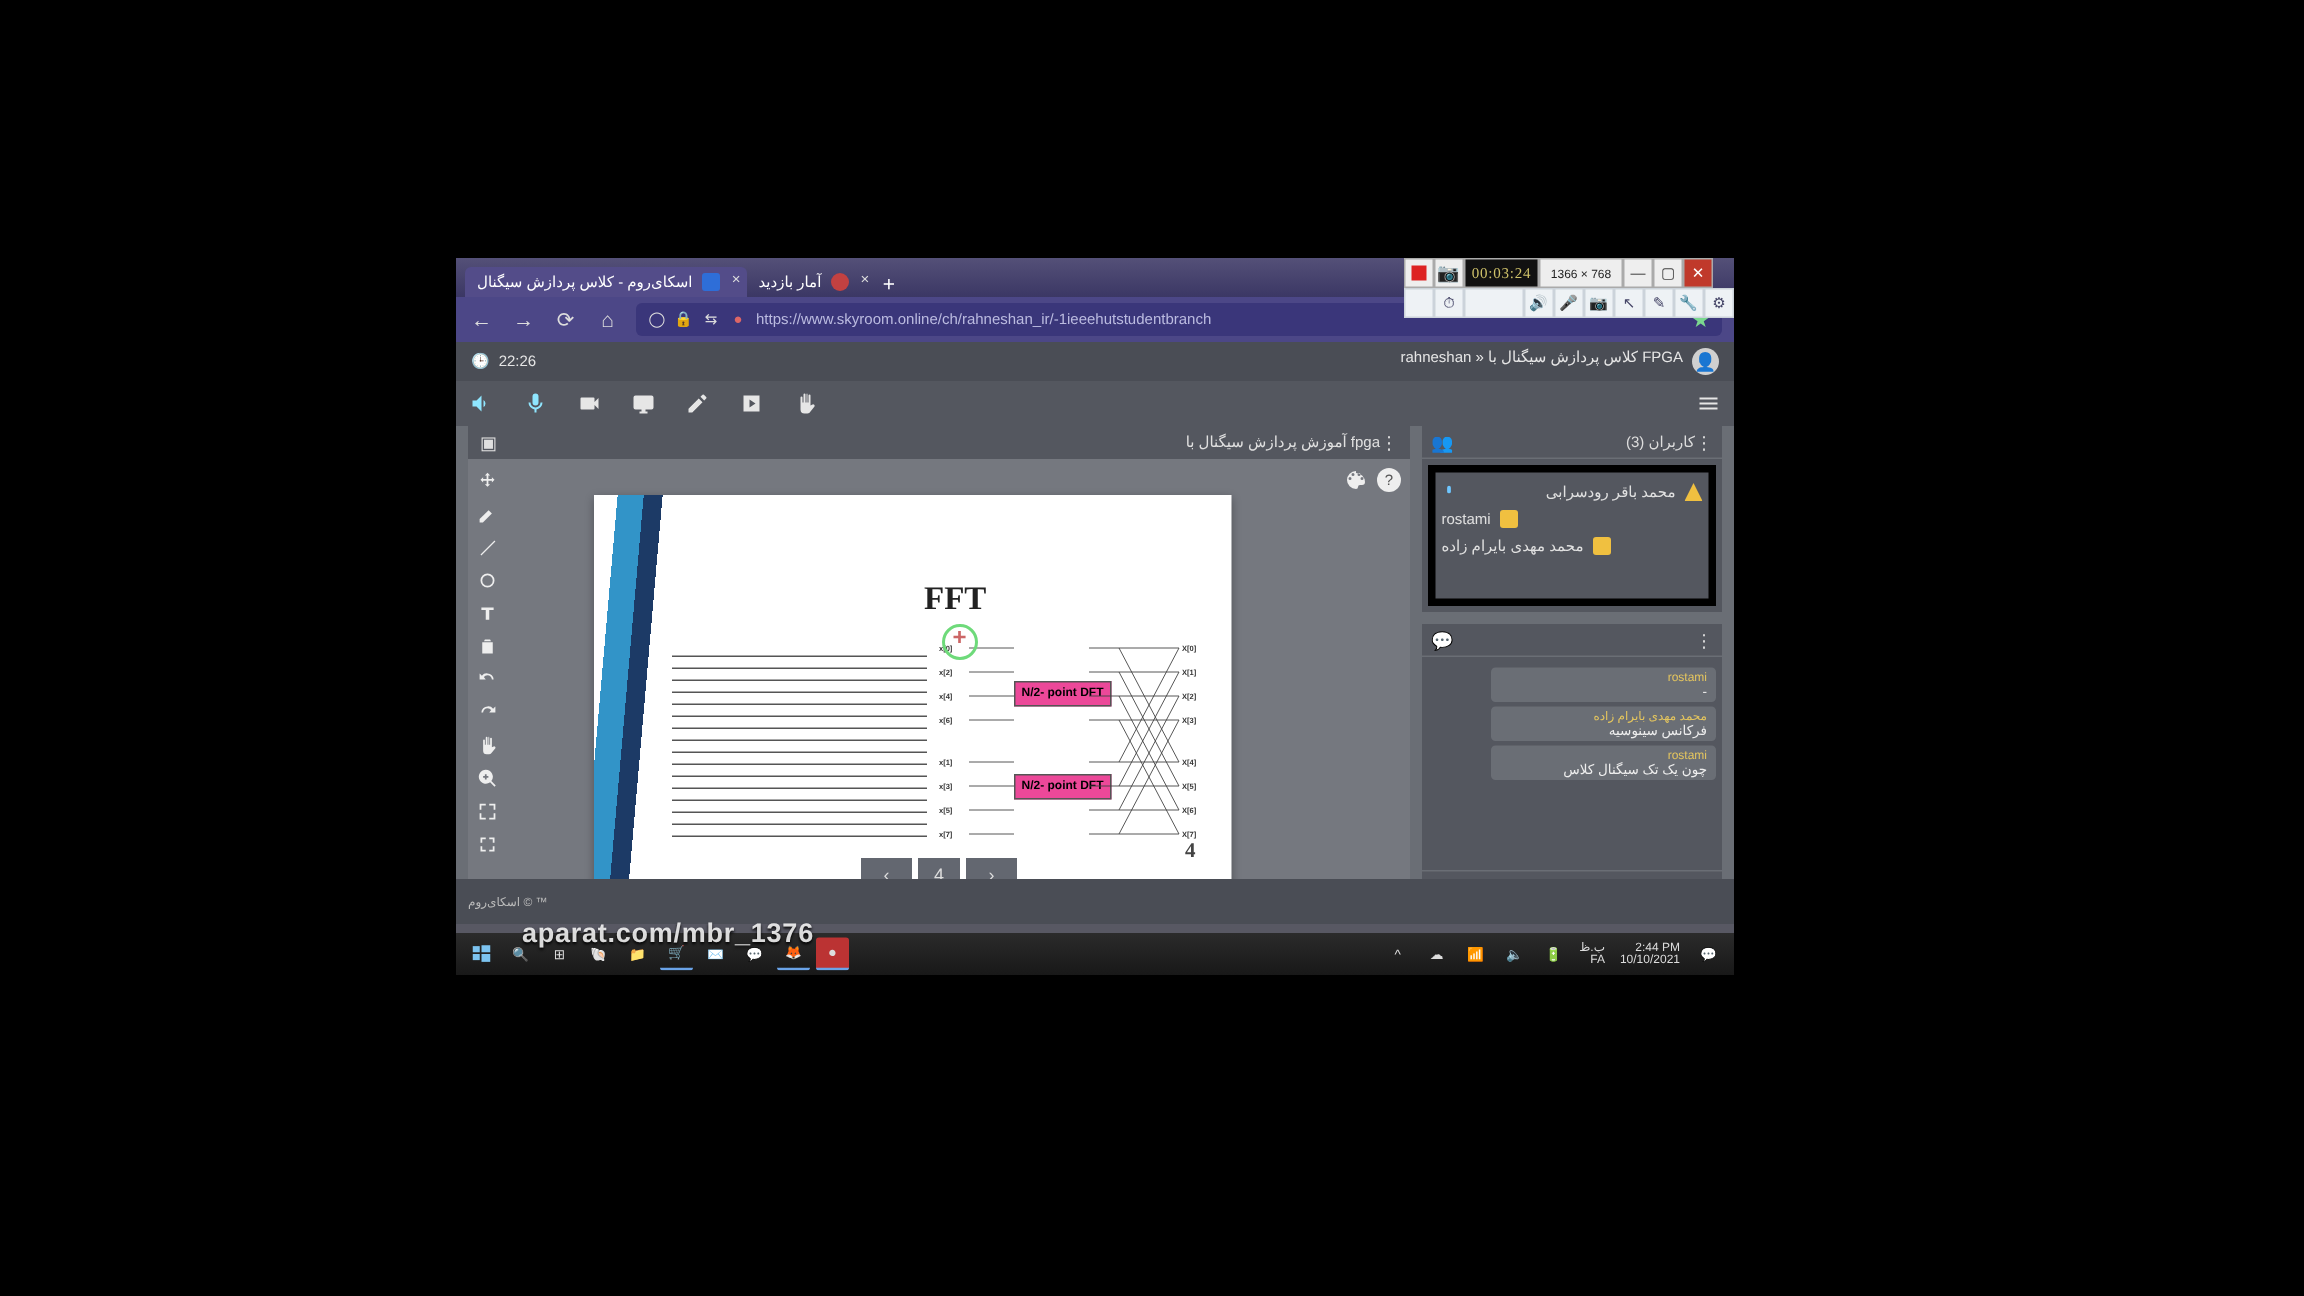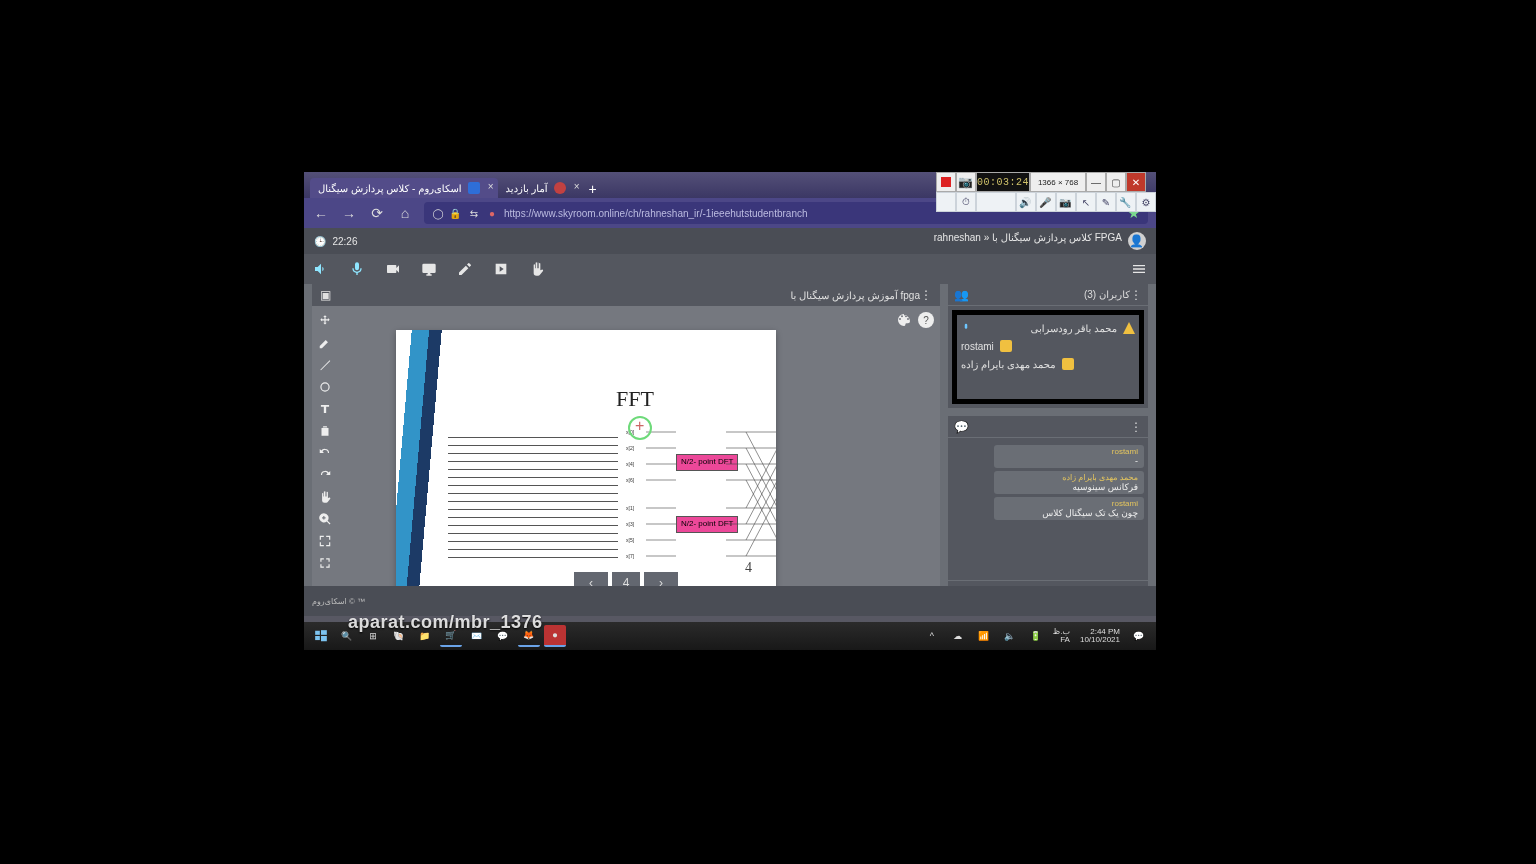--- a/index.html
+++ b/index.html
@@ -46,21 +46,21 @@
     .presentHdr .pico { font-size:12px; }
     .presentHdr .dots { font-size:12px; }
     .present { flex:1; background:#75787f; position:relative; }
     .canvasTools { position:absolute; left:4px; top:6px; display:flex; flex-direction:column; gap:4px; }
     .canvasTools .ct { width:18px; height:18px; display:flex; align-items:center; justify-content:center; }
     .canvasTools svg { width:14px; height:14px; fill:#eee; }
     .toprightIcons { position:absolute; top:6px; right:6px; display:flex; gap:6px; }
     .palette { width:16px; height:16px; }
     .helpdot { width:16px; height:16px; border-radius:50%; background:#eee; color:#555; display:flex;align-items:center;justify-content:center; font-size:10px;}
 
-    .slide { position:absolute; left:84px; top:24px; width:380px; height:262px; background:#fff; box-shadow:0 2px 6px rgba(0,0,0,.3); overflow:hidden; }
+    .slide { position:absolute; left:84px; top:24px; width:425px; height:262px; background:#fff; box-shadow:0 2px 6px rgba(0,0,0,.3); overflow:hidden;font-weight:bold; }
     .slide .edge1 { position:absolute; left:0; top:0; width:56px; height:100%; background:linear-gradient(95deg, rgba(30,60,110,.0) 0, rgba(30,60,110,.0) 20%, #3294c8 20%, #3294c8 42%, #1c3a66 42%, #1c3a66 58%, transparent 58%); }
     .slide .title { position:absolute; left:220px; top:56px; font-family:"Times New Roman",serif; font-size:22px; color:#222; }
     .slide .butterfly { position:absolute; left:52px; top:100px; width:170px; height:140px; font-size:5px; color:#333; }
     .slide .butterfly .row { height:8px; border-bottom:1px solid #555; position:relative; }
     .slide .dft { position:absolute; font-size:8px; border:1px solid #555; padding:3px 4px; text-align:center; background:#ec4899; line-height:1.1; }
     .slide .dft.a { left:280px; top:124px; }
     .slide .dft.b { left:280px; top:186px; }
     .annot { position:absolute; left:232px; top:86px; width:24px; height:24px; border:2px solid #6eda7a; border-radius:50%; }
     .annot::before { content:'+'; position:absolute; left:5px; top:-1px; color:#c66; font-size:16px; }
     .pagenum { position:absolute; right:24px; bottom:16px; font-family:"Times New Roman",serif; font-size:14px; color:#444; }
@@ -98,21 +98,21 @@
     .taskbar .tbspacer { flex:1; }
     .taskbar .clock { text-align:right; line-height:1.05; font-size:8px; padding:0 4px; }
     .taskbar .active { border-bottom:2px solid #6aa3e8; }
 
     
     .recorder { position:absolute; left:936px; top:172px; width:220px; height:40px; }
     .recTop { height:20px; display:flex; }
     .recBtn { width:20px; height:20px; background:#eee; display:flex;align-items:center;justify-content:center; border:1px solid #aaa; position:relative; }
     .recdot { width:10px; height:10px; background:#d22; }
     .camico { font-size:12px; color:#666; }
-    .rectime { flex:0 0 50px; background:#111; color:#cfc26a; font-size:10px; display:flex;align-items:center;justify-content:center; border:1px solid #aaa; letter-spacing:.5px; font-family:Liberation Mono, monospace; }
+    .rectime { flex:0 0 50px; background:#111; color:#cfc26a; font-size:10px; display:flex;align-items:center;justify-content:center; border:1px solid #aaa; letter-spacing:.5px; font-family:Liberation Serif, serif; }
     .recdim { flex:0 0 56px; background:#eee; color:#222; font-size:8px; display:flex;align-items:center;justify-content:center; border:1px solid #aaa; }
     .winbtn { width:20px; height:20px; background:#eee; border:1px solid #aaa; display:flex;align-items:center;justify-content:center; font-size:10px; color:#444;}
     .winbtn.close { color:#fff; background:#c0392b; }
     .recBot { height:20px; display:flex; }
     .miniico { width:20px; height:20px; background:#eef2f5; border:1px solid #ccd3da; display:flex;align-items:center;justify-content:center; font-size:10px; color:#446; }
     .miniico.pause { display:flex; }
 
     
     .watermark { position:absolute; left:304px; top:612px; color:rgba(255,255,255,.85); font-size:18px; font-weight:bold; letter-spacing:.5px; text-shadow:0 1px 2px #000;margin-left:44px; }
 

